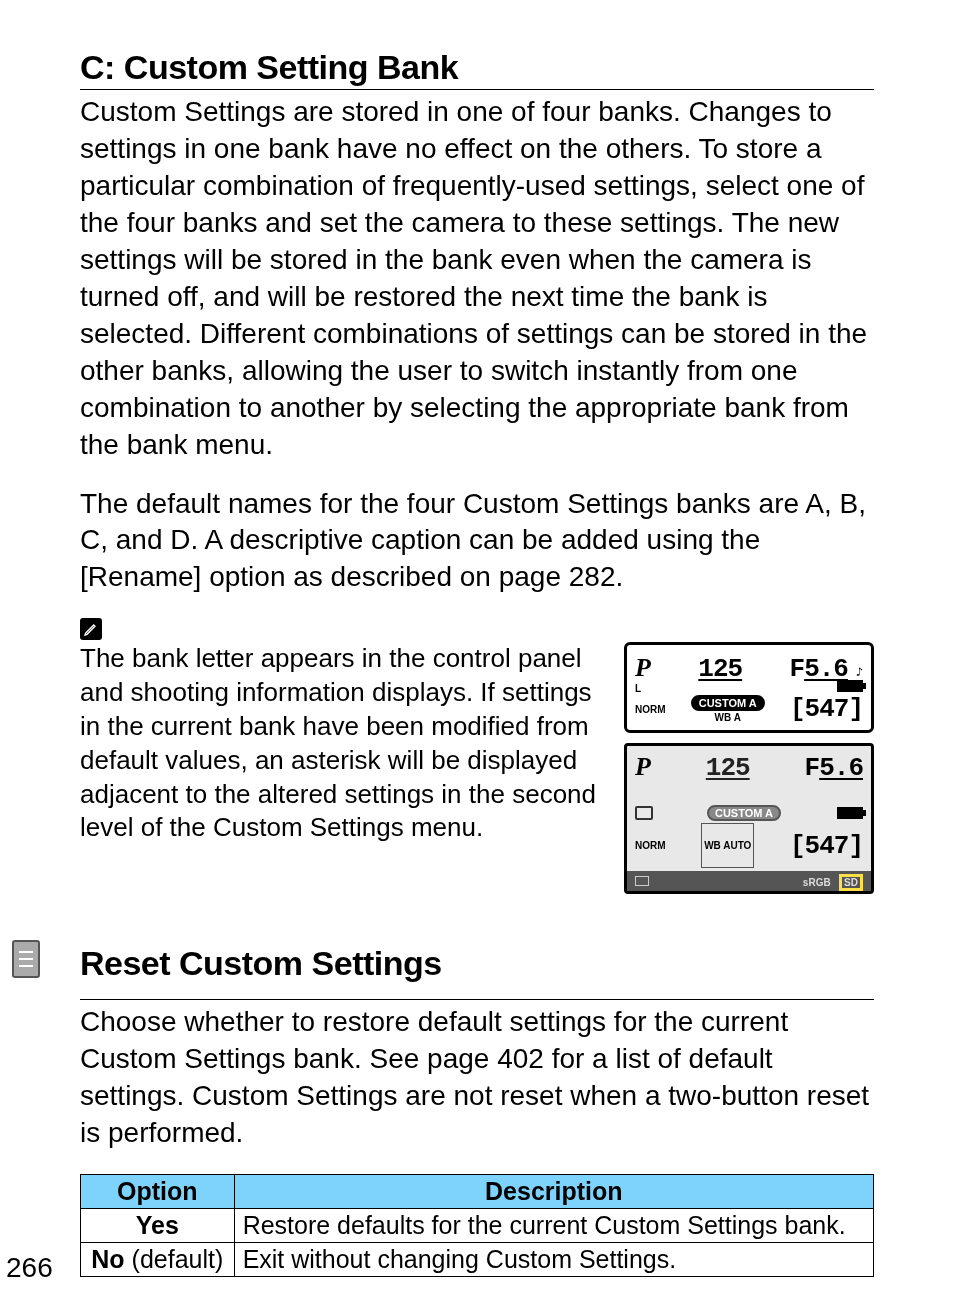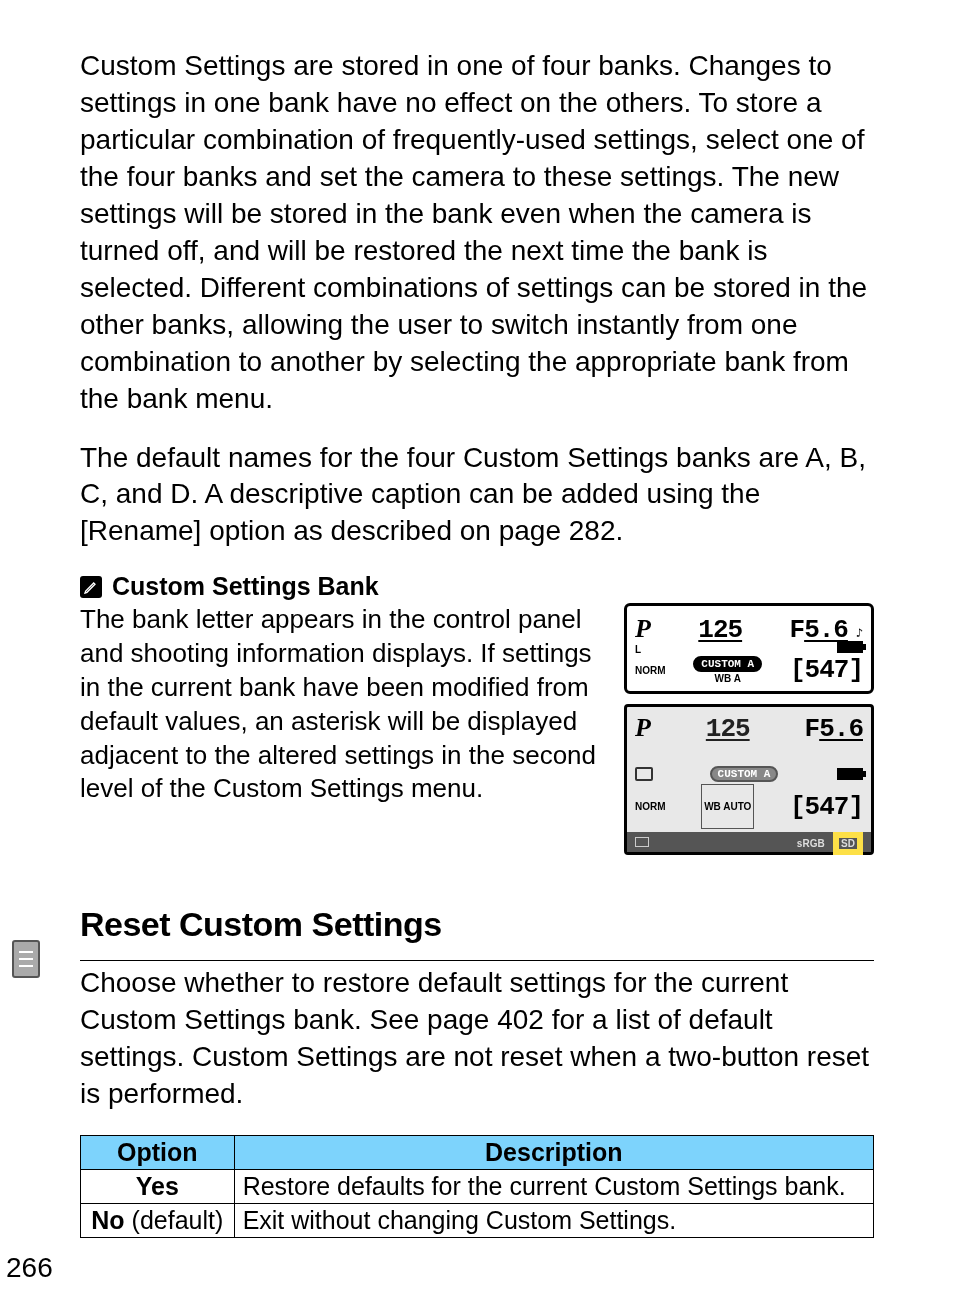--- a/index.html
+++ b/index.html
@@ -15,21 +15,21 @@
   .note-row { display: flex; gap: 12px; align-items: flex-start; }
   .note-text { font-size: 26px; line-height: 1.3; flex: 1; }
   .displays { display: flex; flex-direction: column; gap: 10px; width: 250px; flex-shrink: 0; }
   .lcd { border: 3px solid #000; border-radius: 6px; padding: 8px 8px 6px 8px; font-family: monospace; background: #fff; }
   .lcd-row { display: flex; align-items: baseline; justify-content: space-between; }
   .seg { font-family: "Courier New", monospace; font-weight: bold; letter-spacing: -1px; }
   .seg-lg { font-size: 26px; }
   .seg-md { font-size: 26px; }
   .seg-sm { font-size: 12px; }
   .tiny { font-size: 10px; font-family: Arial, sans-serif; font-weight: bold; }
-  .badge { border: 2px solid #000; border-radius: 10px; padding: 0 6px; font-size: 11px; font-weight: bold; font-family: Liberation Mono, monospace; background: #000; color: #fff; display: inline-block; }
+  .badge { border: 2px solid #000; border-radius: 10px; padding: 0 6px; font-size: 11px; font-weight: bold; font-family: Liberation Sans, sans-serif; background: #000; color: #fff; display: inline-block; }
   .bracket { display: inline-block; }
   .batt { display: inline-block; width: 26px; height: 12px; background: #000; position: relative; margin-left:2px; }
   .batt::after { content:""; position:absolute; right:-3px; top:3px; width:3px; height:6px; background:#000; }
   .lcd2 { border: 3px solid #000; border-radius: 4px; padding: 6px 8px 4px 8px; background: #e8e8e8; }
   .lcd2 .batt { background:#000; }
   .h2 { font-size: 34px; font-weight: 700; border-bottom: 1.5px solid #000; padding-bottom: 16px; margin-top: 50px; margin-bottom: 4px; letter-spacing: -0.5px; }
   table.opt { width: 100%; border-collapse: collapse; margin-top: 14px; font-size: 25px; }
   table.opt th, table.opt td { border: 1.5px solid #000; padding: 2px 8px; vertical-align: top; }
   table.opt th { background: #7dd3fc; font-weight: 700; text-align: center; }
   table.opt td.optcell { text-align: center; white-space: nowrap; }
@@ -37,31 +37,31 @@
   .side-icon .line { height: 2px; background: #fff; }
   .pagenum { position: absolute; left: 6px; bottom: 30px; font-size: 28px; }
   .under { text-decoration: underline; text-underline-offset: 3px; }
   .p-label { font-style: italic; font-family: Georgia, serif; font-weight:bold; font-size:26px; }
 </style>
 </head>
 <body>
 
 <div class="page">
 
+  <div class="h1">C: Custom Setting Bank</div>
   <p class="body-para">Custom Settings are stored in one of four banks.  Changes to settings in one bank have no effect on the others.  To store a particular combination of frequently-used settings, select one of the four banks and set the camera to these settings.  The new settings will be stored in the bank even when the camera is turned off, and will be restored the next time the bank is selected.  Different combinations of settings can be stored in the other banks, allowing the user to switch instantly from one combination to another by selecting the appropriate bank from the bank menu.</p>
   <p class="body-para">The default names for the four Custom Settings banks are A, B, C, and D.  A descriptive caption can be added using the [Rename] option as described on page 282.</p>
 
   <div class="note-block">
     <div class="note-title-row">
       <span class="note-icon">
         <svg viewBox="0 0 24 24">
             <path d="M3 21l3-1 12-12-2-2L4 18l-1 3z"></path>
           </svg>
       </span>
-      <span class="note-title">Custom Settings Bank</span>
     </div>
     <div class="note-row">
       <div class="note-text">The bank letter appears in the control panel and shooting information displays. If settings in the current bank have been modified from default values, an asterisk will be displayed adjacent to the altered settings in the second level of the Custom Settings menu.</div>
       <div class="displays">
 
         <div class="lcd">
           <div class="lcd-row">
             <span class="p-label">P</span>
             <span class="seg seg-lg under">125</span>
             <span>
@@ -105,21 +105,21 @@
             <span class="tiny" style="border:1px solid #555;padding:16px 2px;">WB AUTO</span>
             <span class="bracket">
               <span class="seg seg-md">[</span><span class="seg seg-md">547</span><span class="seg seg-md">]</span>
             </span>
           </div>
           <div class="lcd-row" style="background:#555;color:#ddd;margin:3px -8px -4px -8px;padding:1px 8px;">
             <span style="width:14px;height:10px;border:1px solid #ccc;display:inline-block;"></span>
             <span></span>
             <span>
               <span class="tiny">sRGB</span>
-              <span class="tiny" style="border:6px solid #fde047;padding:0 2px;margin-left:4px;">SD</span>
+              <span class="tiny" style="border:3px solid #fde047;padding:0 2px;margin-left:4px;">SD</span>
             </span>
           </div>
         </div>
 
       </div>
     </div>
   </div>
 
   <div class="h2">Reset Custom Settings</div>
   <p class="body-para">Choose whether to restore default settings for the current Custom Settings bank.  See page 402 for a list of default settings.  Custom Settings are not reset when a two-button reset is performed.</p>

